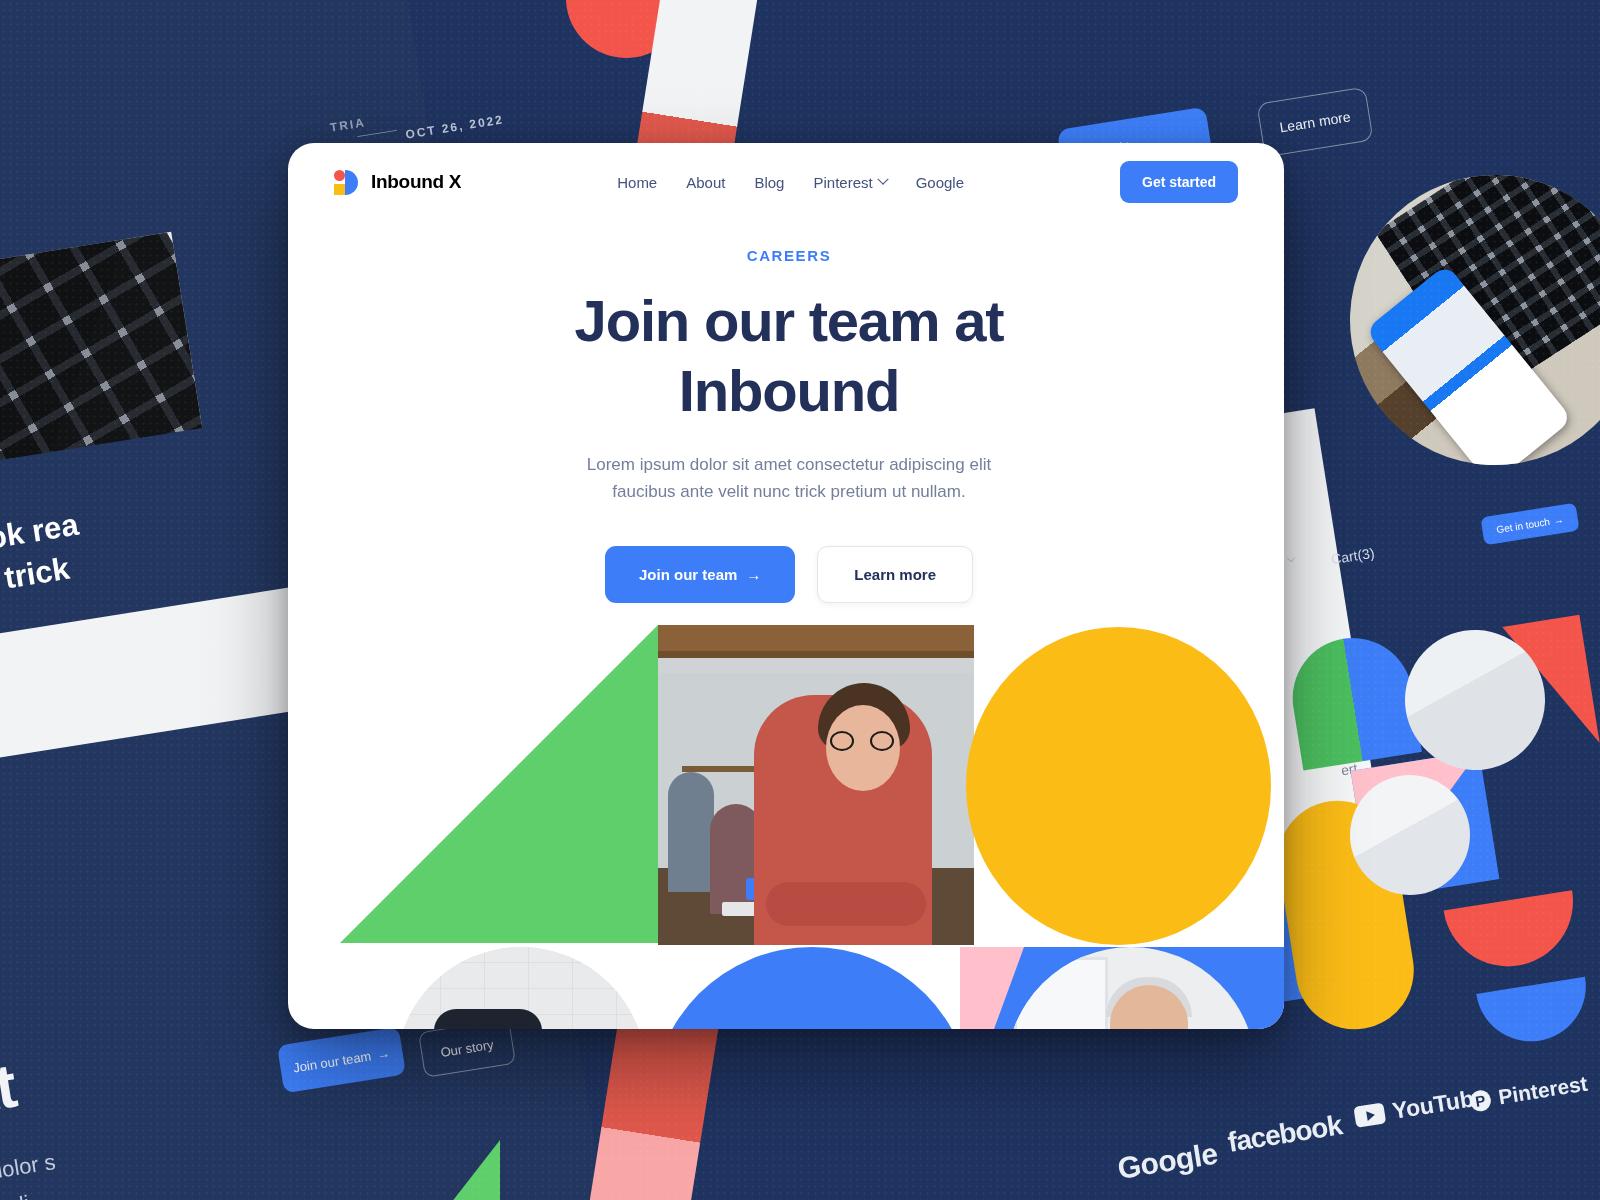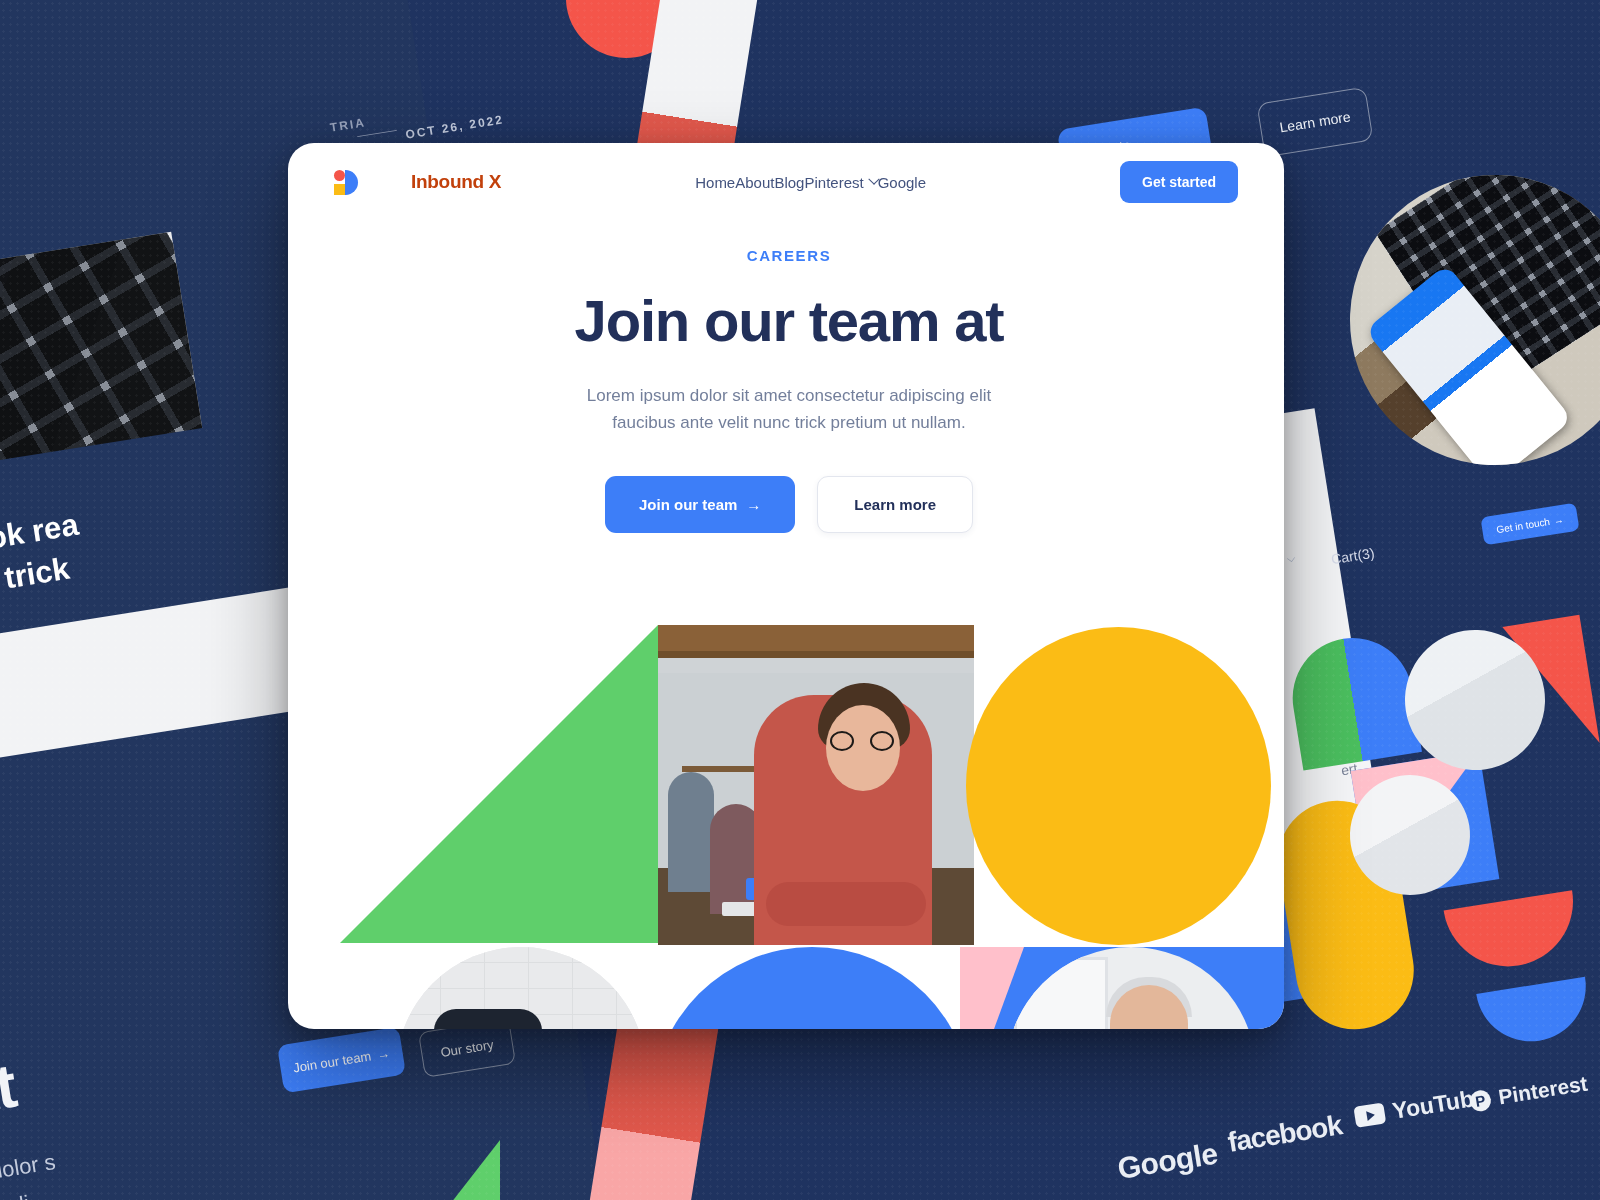--- a/index.html
+++ b/index.html
@@ -277,24 +277,24 @@
 
   
   .nav{
     height:78px; display:flex; align-items:center; padding:0 46px;
   }
   .brand{ display:flex; align-items:center; gap:11px; }
   .brand .mark{ position:relative; width:26px; height:27px; }
   .brand .mark .dot{ position:absolute; left:0; top:1px; width:11px; height:11px; border-radius:50%; background:#f4554a; }
   .brand .mark .sq{ position:absolute; left:0; top:15px; width:11px; height:11px; background:#fbbc15; }
   .brand .mark .d{ position:absolute; left:11px; top:1px; width:13px; height:25px; background:#3d7ef8; border-radius:0 13px 13px 0; }
-  .brand .name{ font-size:19px; font-weight:700; color:#c2410c; letter-spacing:-.3px;margin-left:40px; }
+  .brand .name{ font-size:19px; font-weight:700; color:#000000; letter-spacing:-.3px; }
 
   .navlinks{
-    flex:1; display:flex; align-items:center; justify-content:center; 
+    flex:1; display:flex; align-items:center; justify-content:center; gap:29px;
   }
   .navlinks a{
     color:#43537e; font-size:15px; text-decoration:none; display:flex; align-items:center; gap:6px;
   }
   .chev{ display:inline-block; width:8px; height:8px; border-right:1.6px solid #43537e; border-bottom:1.6px solid #43537e; transform:rotate(45deg) translate(-2px,-2px); }
 
   .btn-getstarted{
     background:#3d7ef8; color:#fff; font-size:14px; font-weight:600;
     border:none; border-radius:9px; padding:13px 22px; cursor:pointer;
   }
@@ -546,20 +546,21 @@
           </a>
       </nav>
 
       <button class="btn-getstarted">Get started</button>
     </div>
 
     <div class="hero">
       <div class="eyebrow">CAREERS</div>
       <h1>
         <span>Join our team at</span><br>
+        <span>Inbound</span>
       </h1>
       <p>
         <span>Lorem ipsum dolor sit amet consectetur adipiscing elit</span>
         <span>faucibus ante velit nunc trick pretium ut nullam.</span>
       </p>
       <div class="cta">
         <button class="primary">
           <span>Join our team</span>
           <span>→</span>
         </button>

